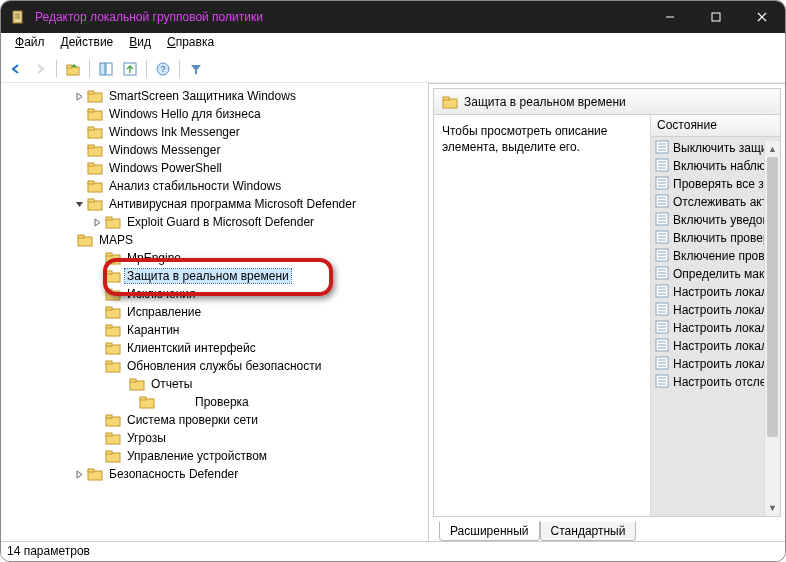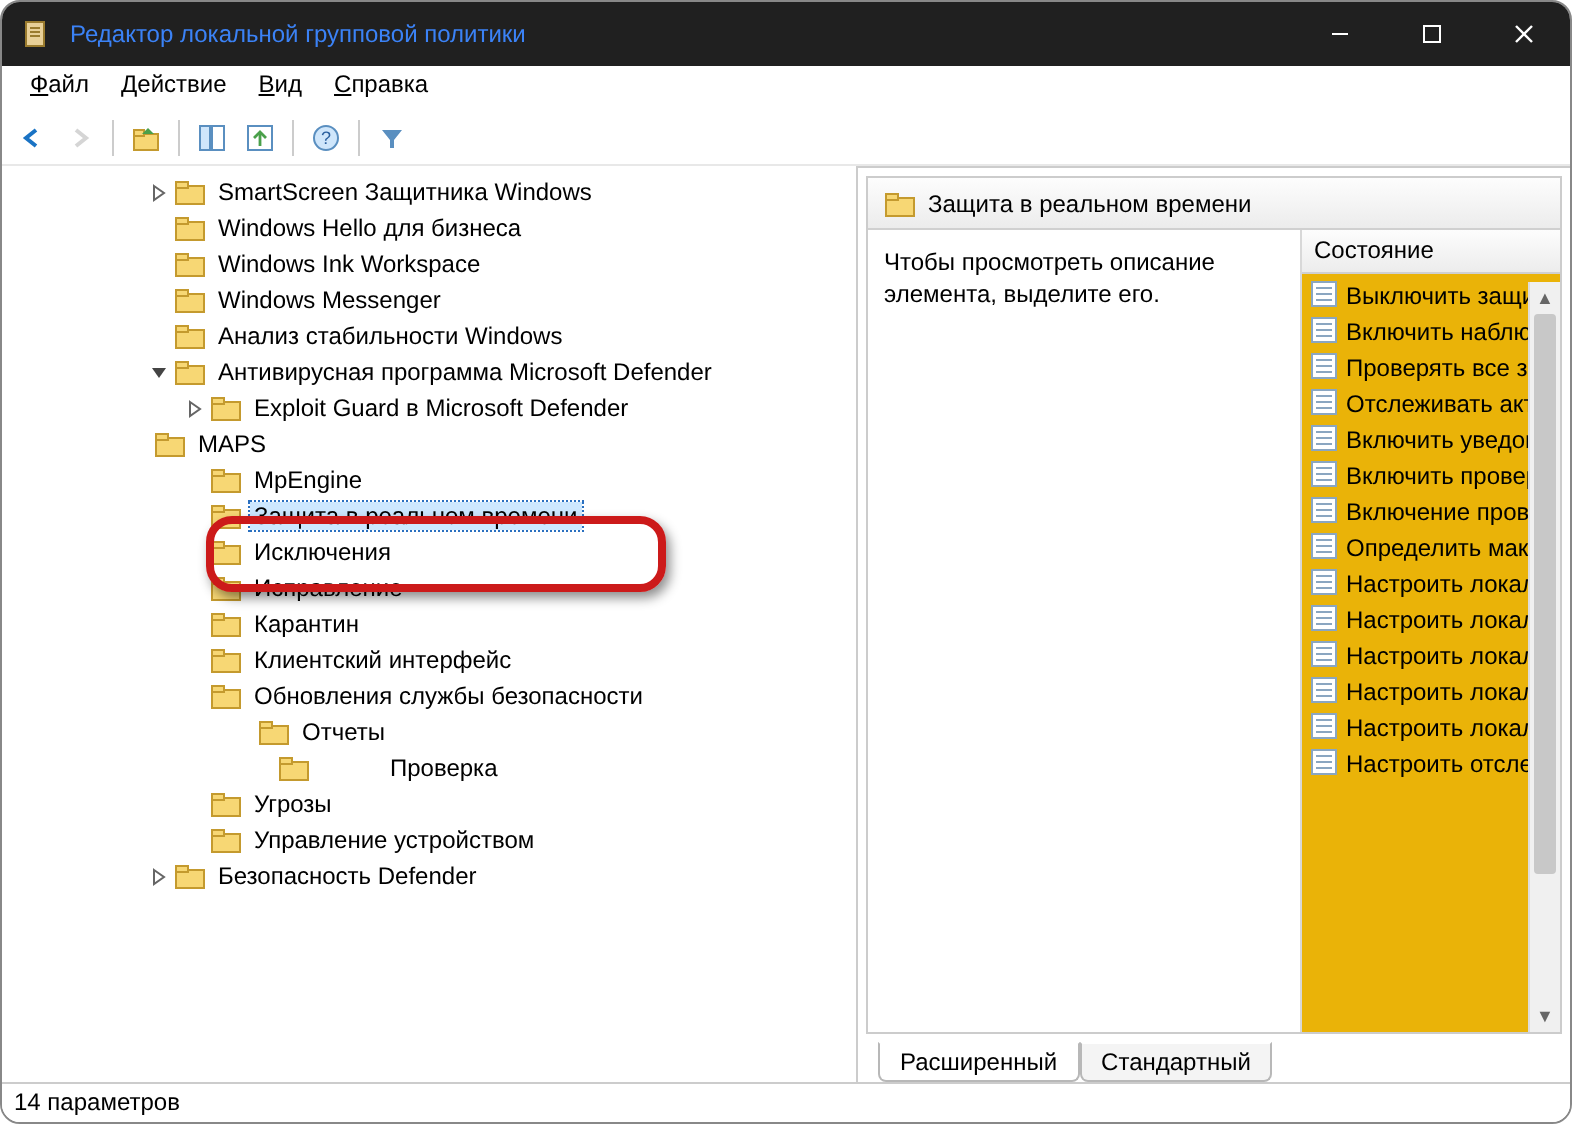--- a/index.html
+++ b/index.html
@@ -1,17 +1,17 @@
 <!DOCTYPE html>
 <html><head>
 <meta charset="utf-8">
 <style>
 * { box-sizing: border-box; margin: 0; padding: 0; }
 body { font-family: "Segoe UI", Tahoma, sans-serif; font-size: 12px; background: #fff; width: 786px; height: 562px; overflow: hidden; border-radius: 10px; border: 1px solid #888; }
-.titlebar { height: 32px; background: #202020; color: #3b82f6; display: flex; align-items: center; padding: 0 0 0 10px; }
+.titlebar { height: 32px; background: #202020; color: #d946ef; display: flex; align-items: center; padding: 0 0 0 10px; }
 .titlebar .app-icon { width: 16px; height: 16px; margin-right: 8px; display: flex; align-items: center; justify-content: center; }
 .titlebar .title { font-size: 12px; flex: 0 0 auto; }
 .titlebar .spacer { flex: 1; }
 .titlebar .winbtn { width: 46px; height: 32px; display: flex; align-items: center; justify-content: center; color: #fff; }
 .titlebar .winbtn svg { stroke: #fff; }
 .menubar { height: 22px; background: #fff; display: flex; align-items: flex-start; padding: 0 6px; border-bottom: 1px solid #fff; }
 .menubar .menu-item { padding: 2px 8px; font-size: 12px; }
 .menubar .menu-item:first-letter { text-decoration: underline; }
 .toolbar { height: 28px; background: #fff; display: flex; align-items: center; padding: 0 4px; gap: 2px; border-bottom: 1px solid #e8e8e8; }
 .toolbar .tbtn { width: 22px; height: 22px; display: flex; align-items: center; justify-content: center; border: 1px solid transparent; }
@@ -24,21 +24,21 @@
 .tree-row .folder { width: 16px; height: 14px; margin: 0 4px 0 2px; }
 .tree-row.selected .label { background: #cde8ff; outline: 1px dotted #2a70c0; }
 .tree-row .label { padding: 0 2px; }
 .highlight-box { position: absolute; border: 4px solid #cc1a1a; border-radius: 13px; pointer-events: none; box-shadow: 2px 3px 6px rgba(0,0,0,0.45); }
 .right { flex: 1; display: flex; flex-direction: column; border-top: 1px solid #ccc; margin-top: 0; position: relative; }
 .right-inner { flex: 1; display: flex; position: relative; border: 1px solid #ccc; margin: 4px 4px 0 4px; }
 .right-header { position: absolute; top: 0; left: 0; right: 0; height: 26px; background: linear-gradient(#fdfdfd, #ececec); border-bottom: 1px solid #d0d0d0; display: flex; align-items: center; padding: 0 8px; z-index: 2; }
 .right-header .folder { margin-right: 6px; }
 .right-header .txt { font-size: 12px; }
 .desc { position: absolute; top: 34px; left: 8px; width: 200px; font-size: 12px; line-height: 1.35; }
-.list-col { position: absolute; top: 26px; right: 0; bottom: 0; width: 130px; border-left: 1px solid #d8d8d8; overflow: hidden; background: #eab308; }
+.list-col { position: absolute; top: 26px; right: 0; bottom: 0; width: 130px; border-left: 1px solid #d8d8d8; overflow: hidden; background: #e5e5e5; }
 .list-header { height: 22px; background: linear-gradient(#fdfdfd,#ececec); border-bottom: 1px solid #d0d0d0; font-size: 12px; padding: 3px 6px; }
 .list-body { padding: 2px 0; }
 .list-row { display: flex; align-items: center; height: 18px; font-size: 12px; padding: 0 4px; white-space: nowrap; overflow: hidden; }
 .list-row .pol-icon { width: 14px; height: 14px; margin-right: 4px; flex-shrink: 0; }
 .tabs { height: 24px; display: flex; align-items: flex-end; padding-left: 6px; position: relative; margin: 0 4px; border-top: 1px solid #fff; }
 .tabs .tab { font-size: 12px; padding: 2px 10px 2px 10px; border: 1px solid #b8b8b8; border-top: 1px solid #fff; background: #f4f4f4; border-radius: 0 0 4px 4px; margin-right: 0; position: relative; text-align: center; }
 .tabs .tab.active { background: #fff; }
 .statusbar { height: 20px; border-top: 1px solid #ccc; font-size: 12px; padding: 2px 6px; background: #fff; }
 .vsb { position: absolute; right: 0; top: 26px; bottom: 0; width: 16px; background: #f0f0f0; border-left: 1px solid #ddd; }
 .vsb .thumb { position: absolute; left: 2px; right: 2px; top: 16px; height: 280px; background: #c8c8c8; border-radius: 2px; }
@@ -158,29 +158,37 @@
             <rect x="1" y="2" width="6" height="3" fill="#f7d774" stroke="#c49a2e"></rect>
           </svg>
           <span class="label">Windows Hello для бизнеса</span>
         </div>
         <div class="tree-row" style="padding-left: 72px;">
           <span class="expander"></span>
           <svg class="folder-svg folder" width="16" height="14">
             <rect x="1" y="4" width="14" height="9" fill="#f7d774" stroke="#c49a2e"></rect>
             <rect x="1" y="2" width="6" height="3" fill="#f7d774" stroke="#c49a2e"></rect>
           </svg>
-          <span class="label">Windows Ink Workspace</span>
+          <span class="label">Windows Ink Messenger</span>
         </div>
         <div class="tree-row" style="padding-left: 72px;">
           <span class="expander"></span>
           <svg class="folder-svg folder" width="16" height="14">
             <rect x="1" y="4" width="14" height="9" fill="#f7d774" stroke="#c49a2e"></rect>
             <rect x="1" y="2" width="6" height="3" fill="#f7d774" stroke="#c49a2e"></rect>
           </svg>
           <span class="label">Windows Messenger</span>
+        </div>
+        <div class="tree-row" style="padding-left: 72px;">
+          <span class="expander"></span>
+          <svg class="folder-svg folder" width="16" height="14">
+            <rect x="1" y="4" width="14" height="9" fill="#f7d774" stroke="#c49a2e"></rect>
+            <rect x="1" y="2" width="6" height="3" fill="#f7d774" stroke="#c49a2e"></rect>
+          </svg>
+          <span class="label">Windows PowerShell</span>
         </div>
         <div class="tree-row" style="padding-left: 72px;">
           <span class="expander"></span>
           <svg class="folder-svg folder" width="16" height="14">
             <rect x="1" y="4" width="14" height="9" fill="#f7d774" stroke="#c49a2e"></rect>
             <rect x="1" y="2" width="6" height="3" fill="#f7d774" stroke="#c49a2e"></rect>
           </svg>
           <span class="label">Анализ стабильности Windows</span>
         </div>
         <div class="tree-row" style="padding-left: 72px;">
@@ -286,20 +294,28 @@
             <rect x="1" y="2" width="6" height="3" fill="#f7d774" stroke="#c49a2e"></rect>
           </svg>
           <span class="label">Проверка</span>
         </div>
         <div class="tree-row" style="padding-left: 90px;">
           <span class="expander"></span>
           <svg class="folder-svg folder" width="16" height="14">
             <rect x="1" y="4" width="14" height="9" fill="#f7d774" stroke="#c49a2e"></rect>
             <rect x="1" y="2" width="6" height="3" fill="#f7d774" stroke="#c49a2e"></rect>
           </svg>
+          <span class="label">Система проверки сети</span>
+        </div>
+        <div class="tree-row" style="padding-left: 90px;">
+          <span class="expander"></span>
+          <svg class="folder-svg folder" width="16" height="14">
+            <rect x="1" y="4" width="14" height="9" fill="#f7d774" stroke="#c49a2e"></rect>
+            <rect x="1" y="2" width="6" height="3" fill="#f7d774" stroke="#c49a2e"></rect>
+          </svg>
           <span class="label">Угрозы</span>
         </div>
         <div class="tree-row" style="padding-left: 90px;">
           <span class="expander"></span>
           <svg class="folder-svg folder" width="16" height="14">
             <rect x="1" y="4" width="14" height="9" fill="#f7d774" stroke="#c49a2e"></rect>
             <rect x="1" y="2" width="6" height="3" fill="#f7d774" stroke="#c49a2e"></rect>
           </svg>
           <span class="label">Управление устройством</span>
         </div>

